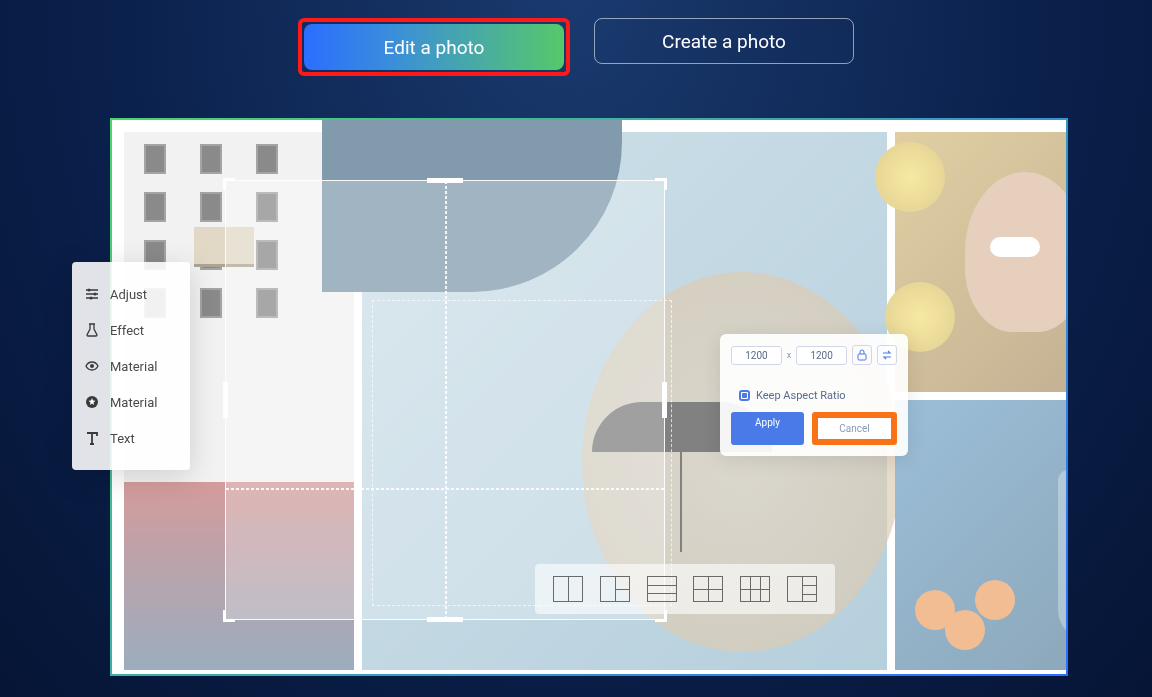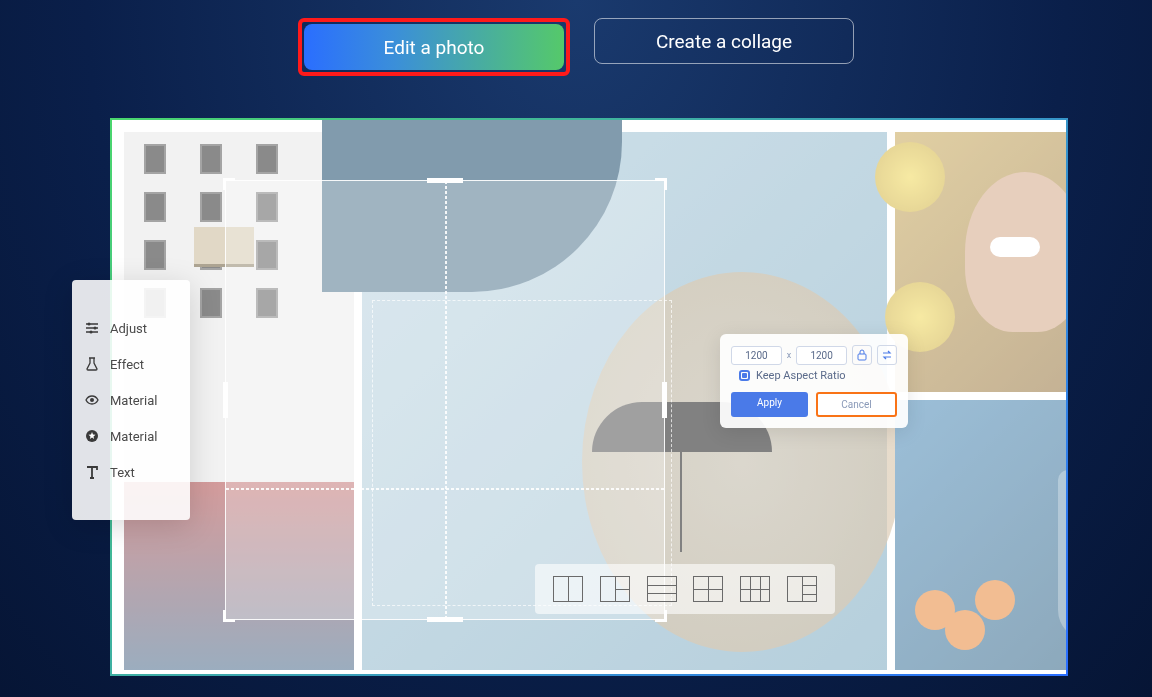--- a/index.html
+++ b/index.html
@@ -91,25 +91,25 @@
   
   .fade-overlay {
     position: absolute; inset: 0;
     background: rgba(255,255,255,0.45);
   }
 
   
   .sidebar-panel {
     position: absolute;
     left: 72px;
-    top: 280px;
+    top: 262px;
     width: 118px;
     background: rgba(255,255,255,0.88);
     border-radius: 4px;
-    padding: 30px 12px;
+    padding: 14px 12px;
     box-shadow: 0 6px 30px rgba(0,0,0,0.15);
   }
   .sidebar-item {
     display: flex;
     align-items: center;
     gap: 10px;
     padding: 10px 0;
     font-size: 13px;
     color: #4a4a4a;
     cursor: pointer;
@@ -157,34 +157,34 @@
     left: 720px; top: 334px;
     width: 188px;
     background: rgba(255,255,255,0.92);
     border-radius: 6px;
     padding: 11px;
     box-shadow: 0 4px 20px rgba(0,0,0,0.1);
     font-size: 11px;
     color: #5a6a8a;
   }
   .resize-row {
-    display: flex; align-items: center; gap: 5px; margin-bottom: 4px;
+    display: flex; align-items: center; gap: 5px; margin-bottom: 24px;
   }
   .resize-input {
     flex:1; border:1px solid #d0d8e8; border-radius:3px; padding:3px 5px; font-size:10px; text-align:center; color:#5a6a8a; background:#fff;
   }
   .x-sep { color:#8a9ab8; font-size:9px;}
   .icon-btn { width:20px;height:20px;border:1px solid #d0d8e8;border-radius:3px;display:flex;align-items:center;justify-content:center;color:#4a7ae8;font-size:11px;}
   .checkbox-row{display:flex;align-items:center;gap:6px;margin-bottom:10px;color:#5a6a8a;padding-left:8px;}
   .chk{width:11px;height:11px;border:2px solid #4a7ae8;border-radius:3px;position:relative;}
   .chk::after{content:"";position:absolute;inset:1px;background:#4a7ae8;border-radius:1px;}
   .popup-buttons{display:flex;gap:8px;}
   .pop-btn{flex:1;padding:5px 16px;border-radius:3px;font-size:10px;text-align:center;cursor:pointer;}
   .pop-apply{background:#4a7ae8;color:#fff;}
-  .pop-cancel{background:#fff;border:2px solid #f97316;color:#8a9ab8;}
+  .pop-cancel{background:#fff;border:6px solid #f97316;color:#8a9ab8;}
 
   
   .layout-bar {
     position: absolute;
     left: 535px; top: 564px;
     width: 300px; height: 50px;
     background: rgba(255,255,255,0.6);
     border-radius: 4px;
     display: flex;
     align-items: center;
@@ -210,21 +210,21 @@
   .li6::after{content:"";position:absolute;left:50%;right:0;top:33%;height:33%;border-top:1.5px solid #6a6a6a;border-bottom:1.5px solid #6a6a6a;}
 
 </style>
 </head>
 <body>
 
 <div class="top-buttons">
   <div class="highlight-box">
     <div class="btn btn-primary">Edit a photo</div>
   </div>
-  <div class="btn btn-outline">Create a collage</div>
+  <div class="btn btn-outline">Create a photo</div>
 </div>
 
 <div class="preview-frame">
   <div class="img-tile tile1">
     <div class="windows">
       <div class="win"></div>
         <div class="win"></div>
         <div class="win"></div>
       <div class="win"></div>
         <div class="win"></div>

